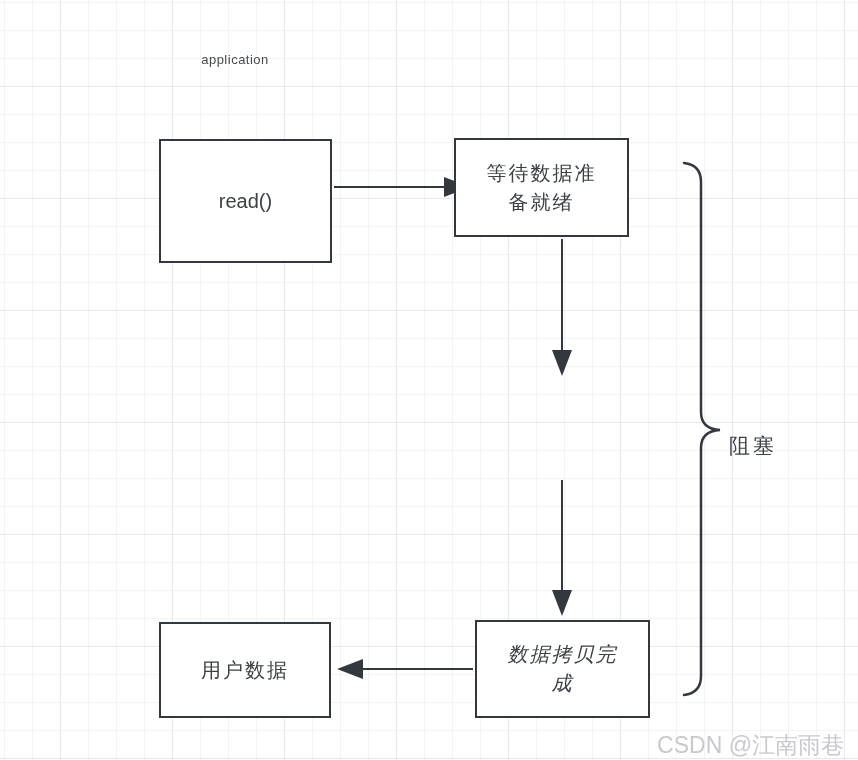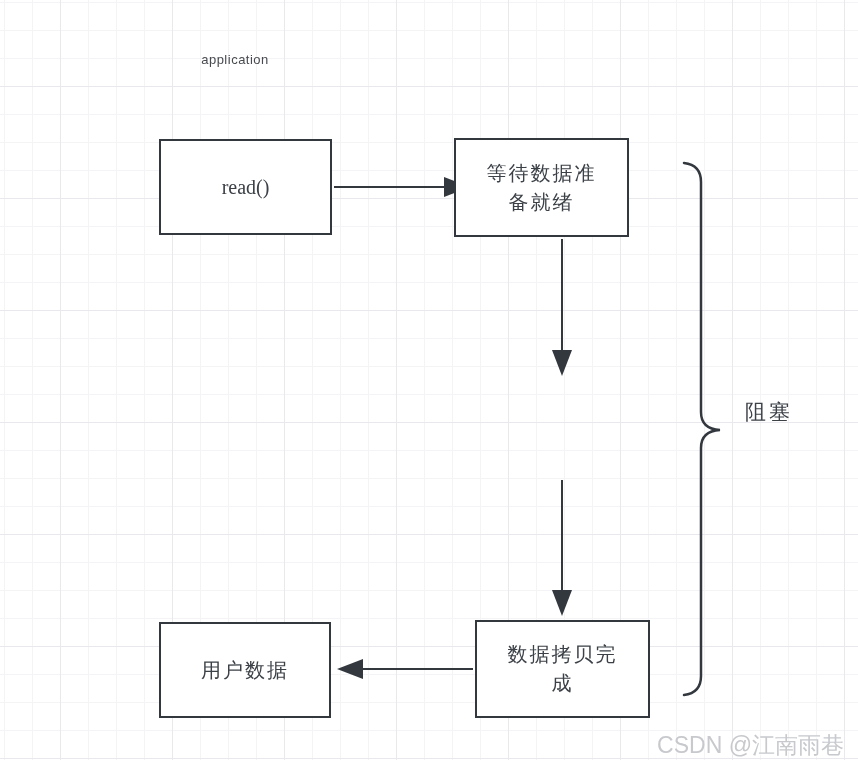--- a/index.html
+++ b/index.html
@@ -55,26 +55,25 @@
     position: absolute;
     left: 0;
     top: 0;
     width: 858px;
     height: 760px;
     pointer-events: none;
   }
   .brace-label {
     position: absolute;
     left: 729px;
-    top: 398px;
+    top: 432px;
     font-size: 21px;
     color: #3c4147;
     letter-spacing: 3px;
     white-space: nowrap;
-    margin-left: 16px;
   }
   .watermark {
     position: absolute;
     right: 14px;
     top: 730px;
     font-size: 23px;
     color: #c8c9cd;
     text-shadow: 0 1px 0 #ffffff;
     white-space: nowrap;
   }
@@ -98,31 +97,31 @@
     <line x1="473" y1="669" x2="341" y2="669" stroke="#33383f" stroke-width="2" marker-end="url(#arrowhead)"></line>
     <path d="M 684 163
              Q 701 165 701 182
              L 701 412
              Q 701 429 720 430
              Q 701 431 701 448
              L 701 676
              Q 701 693 684 695" fill="none" stroke="#33383f" stroke-width="2.5" stroke-linecap="round"></path>
   </svg>
 
-  <div class="node" style="left:159px; top:139px; width:173px; height:96px;font-family:Liberation Serif, serif;">
+  <div class="node" style="left:159px; top:139px; width:173px; height:124px;">
     <div class="line">read()</div>
   </div>
 
   <div class="node" style="left:454px; top:138px; width:175px; height:99px;">
     <div class="line zh">等待数据准</div>
     <div class="line zh">备就绪</div>
   </div>
 
 
-  <div class="node" style="left:475px; top:620px; width:175px; height:98px;">
+  <div class="node" style="left:475px; top:620px; width:175px; height:98px;font-style:italic;">
     <div class="line zh">数据拷贝完</div>
     <div class="line zh">成</div>
   </div>
 
   <div class="node" style="left:159px; top:622px; width:172px; height:96px;">
     <div class="line zh">用户数据</div>
   </div>
 
   <div class="brace-label">阻塞</div>
 

